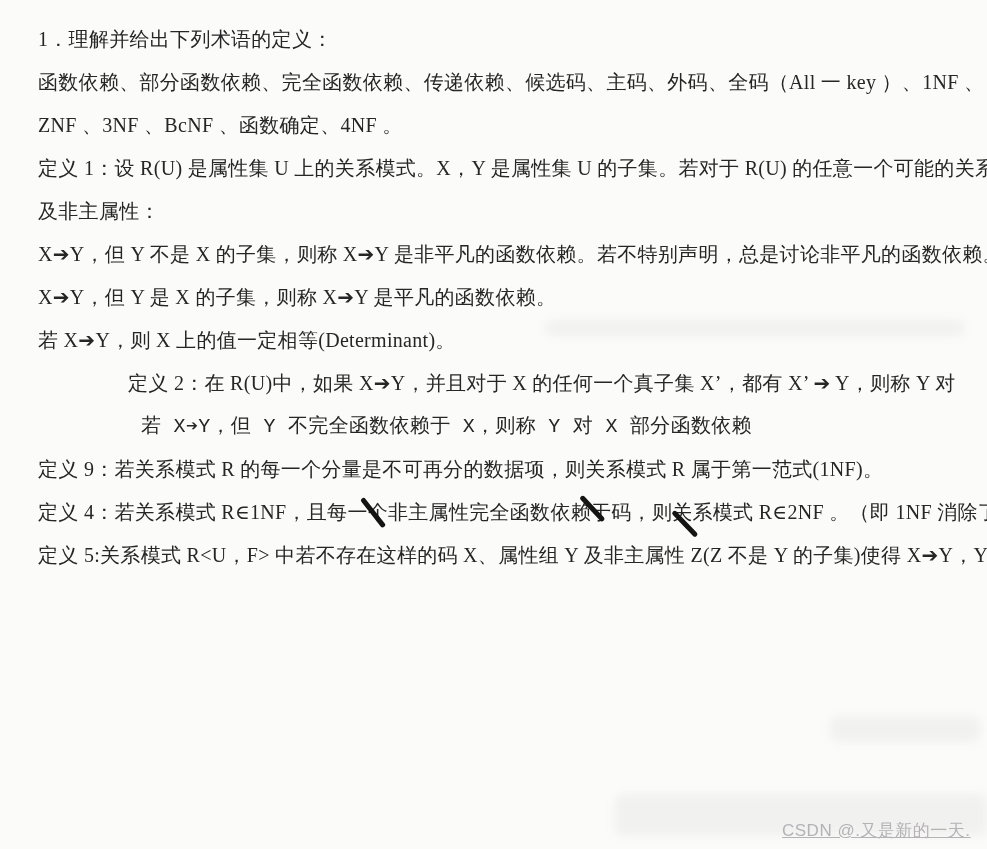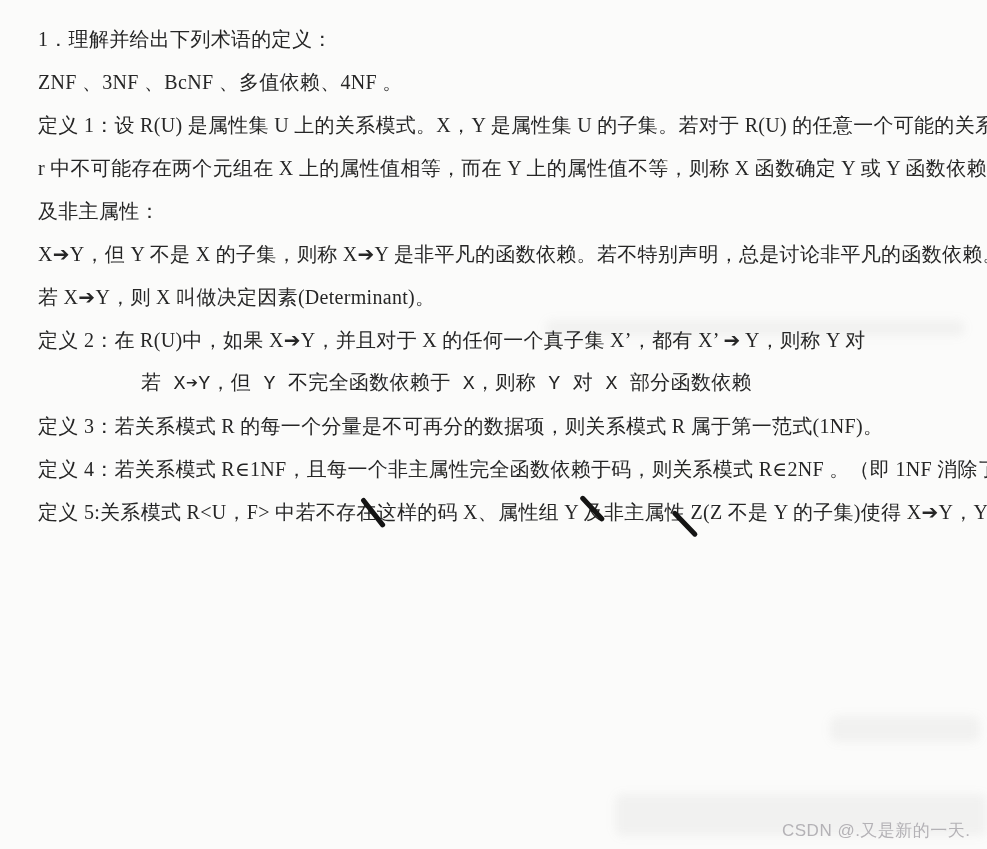--- a/index.html
+++ b/index.html
@@ -22,38 +22,39 @@
     left: 38px;
     right: 8px;
   }
   p.line {
     margin: 0 0 22px 0;
     font-size: 20px;
     line-height: 21px;
     white-space: nowrap;
     letter-spacing: 0.3px;
   }
-  p.indent-def2 { }
+  p.indent-def2 { margin-left: 90px; }
   p.indent-partial { margin-left: 103px; font-family: Liberation Mono, monospace; }
   .stroke {
     position: absolute;
     height: 5px;
     background: #141414;
     border-radius: 3px;
     transform-origin: left center;
   }
   .watermark {
     position: absolute;
     top: 819px;
     left: 782px;
     font-size: 17px;
     letter-spacing: 0.5px;
     color: #b4b2b6;
     font-family: "Liberation Sans", "DejaVu Sans", sans-serif;
     white-space: nowrap;
+    text-decoration: underline;
   }
   .smudge {
     position: absolute;
     background: rgba(125, 125, 125, 0.08);
     filter: blur(5px);
     border-radius: 8px;
     pointer-events: none;
   }
   .smudge.s1 { left: 545px; top: 320px; width: 420px; height: 16px; }
   .smudge.s2 { left: 830px; top: 716px; width: 150px; height: 26px; }
@@ -63,29 +64,30 @@
 <body>
 
 <div class="page">
 
   <div class="smudge s1"></div>
   <div class="smudge s2"></div>
   <div class="smudge s3"></div>
 
   <div class="content">
     <p class="line">1．理解并给出下列术语的定义：</p>
-    <p class="line">ZNF 、3NF 、BcNF 、多值依赖、4NF 。</p>
+    <p class="line">函数依赖、部分函数依赖、完全函数依赖、传递依赖、候选码、主码、外码、全码（All 一 key ）、1NF 、</p>
+    <p class="line">ZNF 、3NF 、BcNF 、函数确定、4NF 。</p>
     <p class="line">定义 1：设 R(U) 是属性集 U 上的关系模式。X，Y 是属性集 U 的子集。若对于 R(U) 的任意一个可能的关系 r，</p>
-    <p class="line">r 中不可能存在两个元组在 X 上的属性值相等，而在 Y 上的属性值不等，则称 X 函数确定 Y 或 Y 函数依赖</p>
     <p class="line">及非主属性：</p>
     <p class="line">X➔Y，但 Y 不是 X 的子集，则称 X➔Y 是非平凡的函数依赖。若不特别声明，总是讨论非平凡的函数依赖。</p>
-    <p class="line">若 X➔Y，则 X 叫做决定因素(Determinant)。</p>
+    <p class="line">X➔Y，但 Y 是 X 的子集，则称 X➔Y 是平凡的函数依赖。</p>
+    <p class="line">若 X➔Y，则 X 上的值一定相等(Determinant)。</p>
     <p class="line indent-def2">定义 2：在 R(U)中，如果 X➔Y，并且对于 X 的任何一个真子集 X’，都有 X’ ➔ Y，则称 Y 对</p>
     <p class="line indent-partial">若 X➔Y，但 Y 不完全函数依赖于 X，则称 Y 对 X 部分函数依赖</p>
-    <p class="line">定义 3：若关系模式 R 的每一个分量是不可再分的数据项，则关系模式 R 属于第一范式(1NF)。</p>
+    <p class="line">定义 9：若关系模式 R 的每一个分量是不可再分的数据项，则关系模式 R 属于第一范式(1NF)。</p>
     <p class="line">定义 4：若关系模式 R∈1NF，且每一个非主属性完全函数依赖于码，则关系模式 R∈2NF 。（即 1NF 消除了</p>
     <p class="line">定义 5:关系模式 R&lt;U，F&gt; 中若不存在这样的码 X、属性组 Y 及非主属性 Z(Z 不是 Y 的子集)使得 X➔Y，Y ➔</p>
   </div>
 
   <div>
       <div class="stroke" style="left: 362px; top: 496px; width: 36px; transform: rotate(52deg); background: rgb(20, 20, 20);"></div>
       <div class="stroke" style="left: 581px; top: 494px; width: 33px; transform: rotate(47deg); background: rgb(20, 20, 20);"></div>
       <div class="stroke" style="left: 673px; top: 509px; width: 34px; transform: rotate(46deg); background: rgb(20, 20, 20);"></div>
     </div>
 

